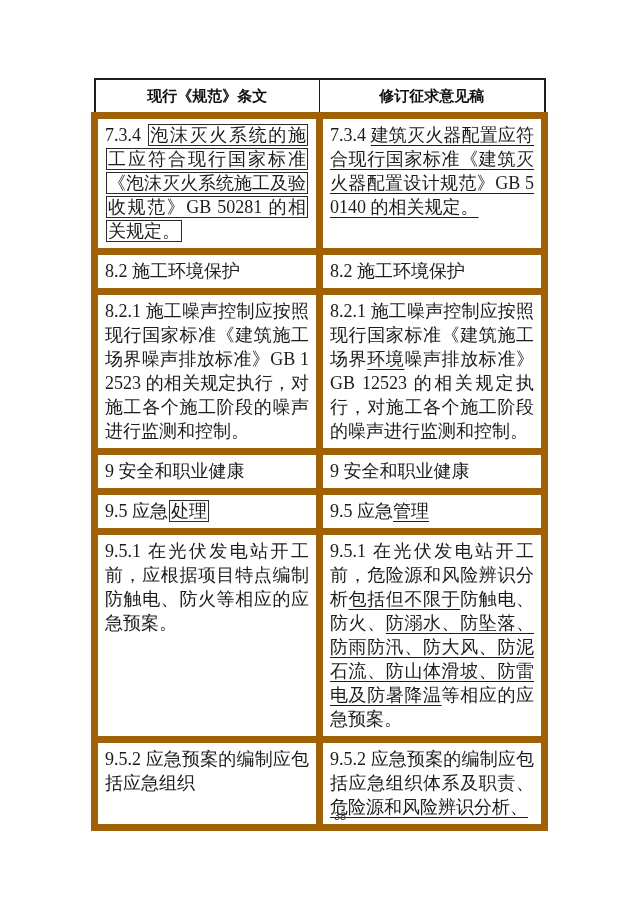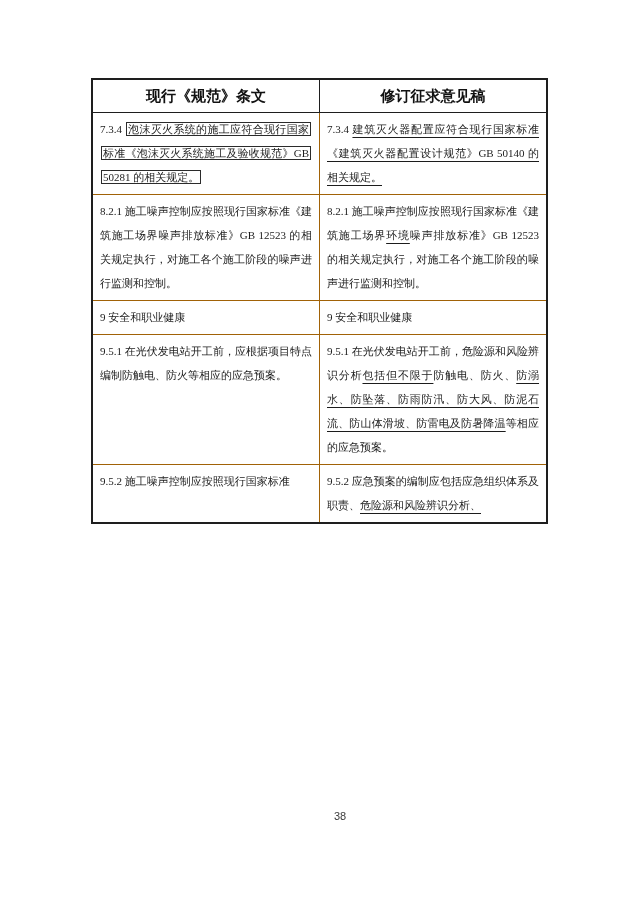--- a/index.html
+++ b/index.html
@@ -34,23 +34,23 @@
     border: 1px solid #1e1e1e;
     font-size: 15px;
     font-weight: bold;
     text-align: center;
     padding: 6px 4px;
     line-height: 20px;
     color: #111111;
     font-family: "Liberation Sans", "DejaVu Sans", sans-serif;
   }
   table.doc-table td {
-    border: 1px solid #a16207;
+    border: 7px solid #a16207;
     vertical-align: top;
-    font-size: 11px;
+    font-size: 18px;
     line-height: 24px;
     padding: 4px 7px 5px 7px;
     text-align: justify;
     word-break: break-all;
     font-family: Liberation Serif, serif;
   }
   .seg { color: #1c1c1c; }
   .seg.u {
     text-decoration: underline;
     text-decoration-thickness: 1px;
@@ -86,33 +86,41 @@
         <th>现行《规范》条文</th>
         <th>修订征求意见稿</th>
       </tr>
     </thead>
     <tbody>
         <tr>
           <td><span class="seg">7.3.4 </span><span class="seg box">泡沫灭火系统的施工应符合现行国家标准《泡沫灭火系统施工及验收规范》GB 50281 的相关规定。</span></td>
           <td><span class="seg">7.3.4 </span><span class="seg u">建筑灭火器配置应符合现行国家标准《建筑灭火器配置设计规范》GB 50140 的相关规定。</span></td>
         </tr>
         <tr>
+          <td><span class="seg">8.2 施工环境保护</span></td>
+          <td><span class="seg">8.2 施工环境保护</span></td>
+        </tr>
+        <tr>
           <td><span class="seg">8.2.1 施工噪声控制应按照现行国家标准《建筑施工场界噪声排放标准》GB 12523 的相关规定执行，对施工各个施工阶段的噪声进行监测和控制。</span></td>
           <td><span class="seg">8.2.1 施工噪声控制应按照现行国家标准《建筑施工场界</span><span class="seg u">环境</span><span class="seg">噪声排放标准》GB 12523 的相关规定执行，对施工各个施工阶段的噪声进行监测和控制。</span></td>
         </tr>
         <tr>
           <td><span class="seg">9 安全和职业健康</span></td>
           <td><span class="seg">9 安全和职业健康</span></td>
         </tr>
         <tr>
+          <td><span class="seg">9.5 应急</span><span class="seg box">处理</span></td>
+          <td><span class="seg">9.5 应急</span><span class="seg u">管理</span></td>
+        </tr>
+        <tr>
           <td><span class="seg">9.5.1 在光伏发电站开工前，应根据项目特点编制防触电、防火等相应的应急预案。</span></td>
           <td><span class="seg">9.5.1 在光伏发电站开工前，危险源和风险辨识分析</span><span class="seg u">包括但不限于</span><span class="seg">防触电、防火、</span><span class="seg u">防溺水、防坠落、防雨防汛、防大风、防泥石流、防山体滑坡、防雷电及防暑降温</span><span class="seg">等相应的应急预案。</span></td>
         </tr>
         <tr>
-          <td><span class="seg">9.5.2 施工噪声控制应按照现行国家标准</span></td>
+          <td><span class="seg">9.5.2 应急预案的编制应包括应急组织</span></td>
           <td><span class="seg">9.5.2 应急预案的编制应包括应急组织体系及职责、</span><span class="seg u">危险源和风险辨识分析、</span></td>
         </tr>
       </tbody>
   </table>
 
   <div class="page-number">38</div>
 
 </div>
 
 </body></html>

